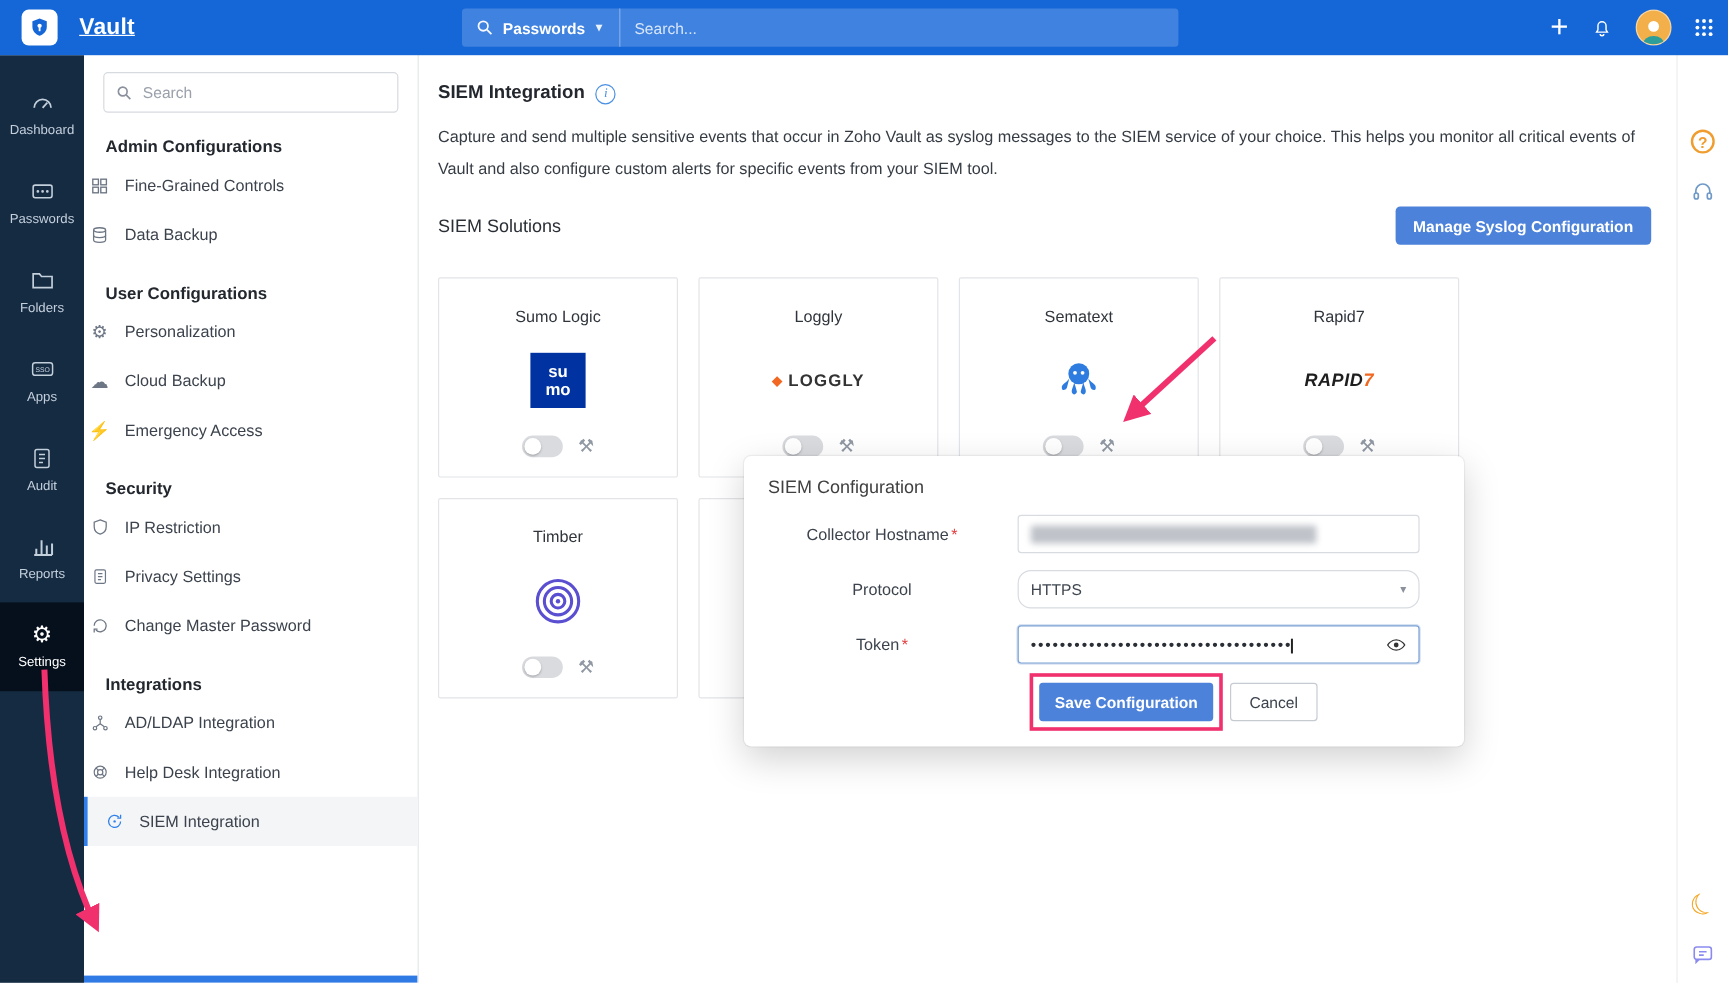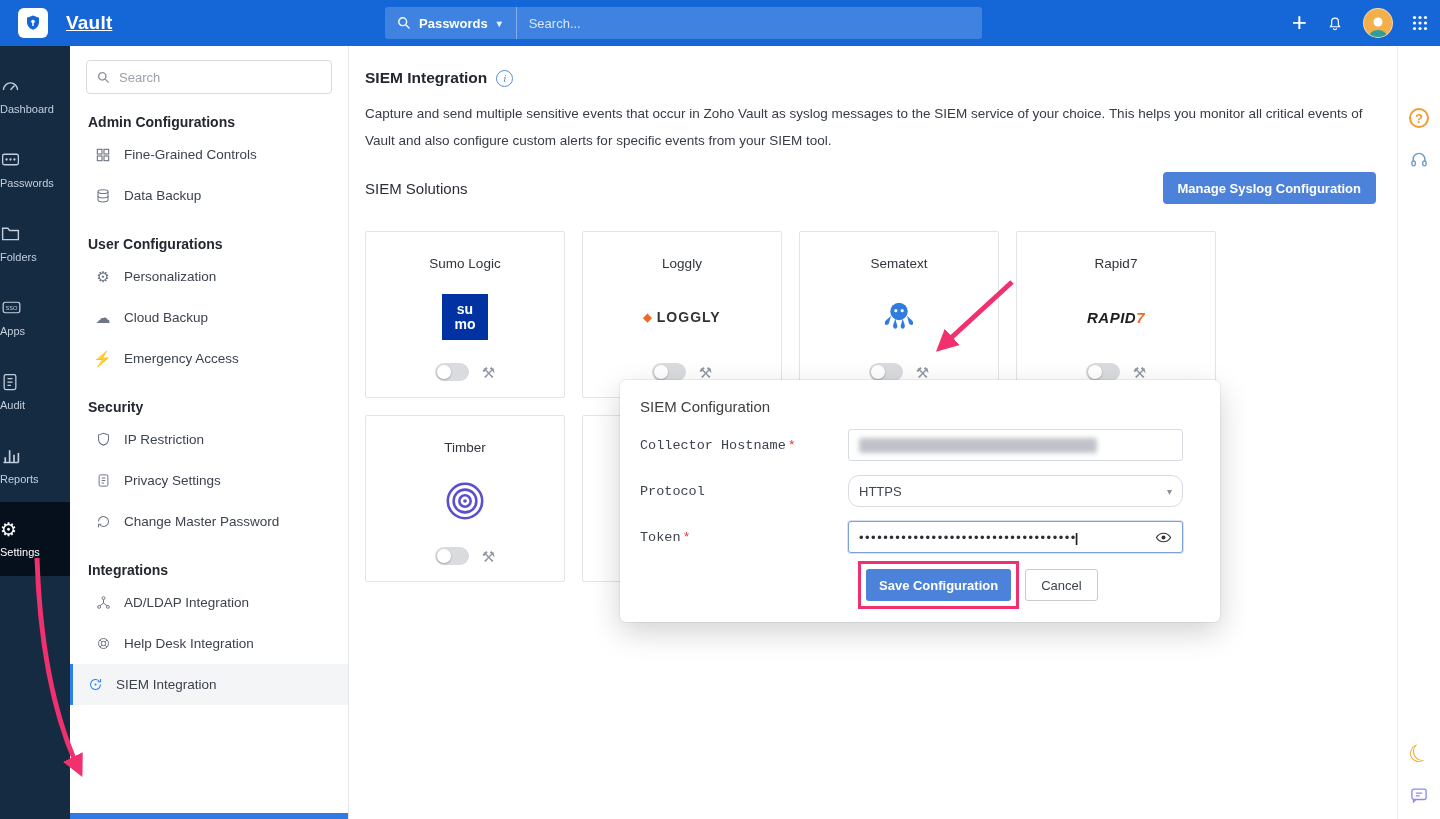--- a/index.html
+++ b/index.html
@@ -23,34 +23,34 @@
   .gsearch::placeholder { color:rgba(255,255,255,.8); }
   .topbar-right { position:absolute; right:12px; top:0; height:46px; display:flex; align-items:center; gap:19px; }
   .plus { font-size:26px; font-weight:300; line-height:1; cursor:pointer; margin-top:-3px; }
   .tb-ic { cursor:pointer; color:#fff; }
   .avatar { width:30px; height:30px; border-radius:50%; background:#f3b04a; overflow:hidden;
     display:flex; align-items:flex-end; justify-content:center; cursor:pointer; border:1px solid rgba(255,255,255,.5); }
 
   
   .leftnav { position:absolute; left:0; top:46px; width:70px; bottom:0; background:#152b42; z-index:15;
     display:flex; flex-direction:column; padding-top:12px; }
-  .nav-item { height:74px; display:flex; flex-direction:column; justify-content:center;
+  .nav-item { height:74px; display:flex; flex-direction:column; align-items:center; justify-content:center;
     gap:7px; color:#c4cfdc; font-size:11px; cursor:pointer; }
   .nav-item .glyph { font-size:19px; line-height:1; }
   .nav-item.active { background:#060f1c; color:#fff; }
 
   
   .sidebar2 { position:absolute; left:70px; top:46px; width:279px; bottom:0; background:#fff;
     border-right:1px solid #e4e6ea; z-index:10; overflow:hidden; }
   .sb-search { margin:14px 16px 0 16px; height:34px; border:1px solid #d7dadf; border-radius:4px;
     display:flex; align-items:center; gap:9px; padding:0 10px; color:#8a919c; }
   .sb-search input { border:none; outline:none; font-size:13px; flex:1; color:#333; font-family:inherit; }
   .sb-search input::placeholder { color:#9aa1ab; }
   .sb-section-title { font-size:14px; font-weight:bold; color:#23272e; margin:20px 0 4px 18px; }
-  .sb-item { height:41px; display:flex; align-items:center; gap:12px; padding-left:24px;
+  .sb-item { height:41px; display:flex; align-items:center; gap:12px; padding-left:4px;
     font-size:13.5px; color:#3c434d; cursor:pointer; }
   .sb-item .ic { width:18px; display:flex; justify-content:center; color:#6d7684; font-size:15px; }
   .sb-item.active { background:#f3f5f7; border-left:3px solid #2f80ed; padding-left:13px; color:#2b3younger038; }
   .blue-strip { position:absolute; left:0; bottom:0; width:100%; height:6px; background:#2f7ae5; }
 
   
   .main { position:absolute; left:349px; top:46px; right:43px; bottom:0; background:#fff; padding:16px 21px 0 16px; }
   .page-head { display:flex; align-items:center; gap:9px; margin-top:7px; }
   .page-title { font-size:15.5px; font-weight:bold; color:#23272e; }
   .info-icon { width:17px; height:17px; border-radius:50%; border:1.5px solid #4a90e2; color:#4a90e2;
@@ -82,21 +82,21 @@
   .loggly-flame { color:#f26822; font-size:11px; }
   .rapid-logo { font-style:italic; font-weight:bold; font-size:15px; color:#1e1e1e; letter-spacing:.5px; }
   .rapid-logo .seven { color:#f26822; }
 
   
   .modal { position:absolute; left:620px; top:380px; width:600px; height:242px; background:#fff;
     border-radius:6px; box-shadow:0 10px 30px rgba(0,0,0,.18), 0 0 0 1px rgba(0,0,0,.05);
     z-index:30; padding:18px 20px; }
   .modal-title { font-size:15px; color:#404040; }
   .m-row { display:flex; align-items:center; margin-top:14px; height:32px; }
-  .m-label { width:208px; text-align:left; font-size:13.5px; color:#3c434d; padding-right:18px;font-family:Liberation Mono, monospace; }
+  .m-label { width:208px; text-align:center; font-size:13.5px; color:#3c434d; padding-right:18px; }
   .req { color:#e03c3c; margin-left:2px; }
   .m-field { width:335px; height:32px; border:1px solid #d8dbe0; border-radius:3px;
     display:flex; align-items:center; padding:0 10px; font-size:13px; color:#3f4650; background:#fff; }
   .blur-bar { width:238px; height:15px; background:#bfc3c9; border-radius:2px; filter:blur(2.5px); }
   .select-box { justify-content:space-between; cursor:pointer;border-radius:11px; }
   .sel-chev { color:#8a919c; font-size:10px; }
   .token-field { border:1px solid #7aa0d4; box-shadow:0 0 0 1px rgba(122,160,212,.3); justify-content:space-between; }
   .dots { letter-spacing:1.5px; font-size:13px; color:#2a2f36; white-space:nowrap; overflow:hidden; }
   .caret { color:#222; font-weight:bold; margin-left:-2px; }
   .m-buttons { display:flex; align-items:center; margin-top:16px; margin-left:226px; }

